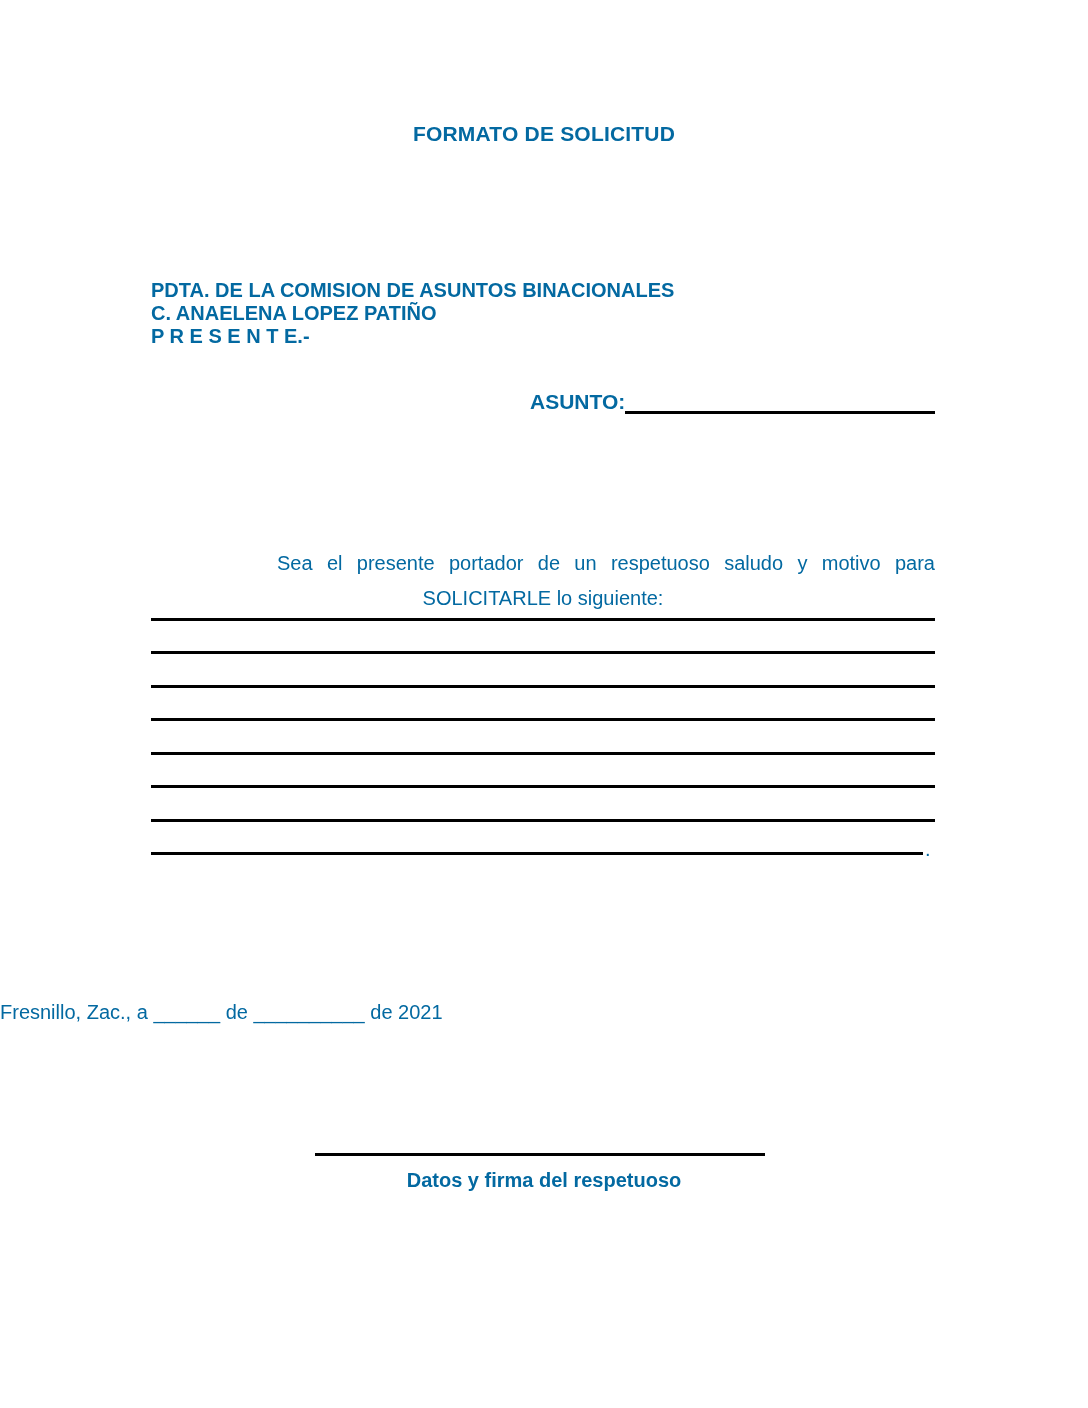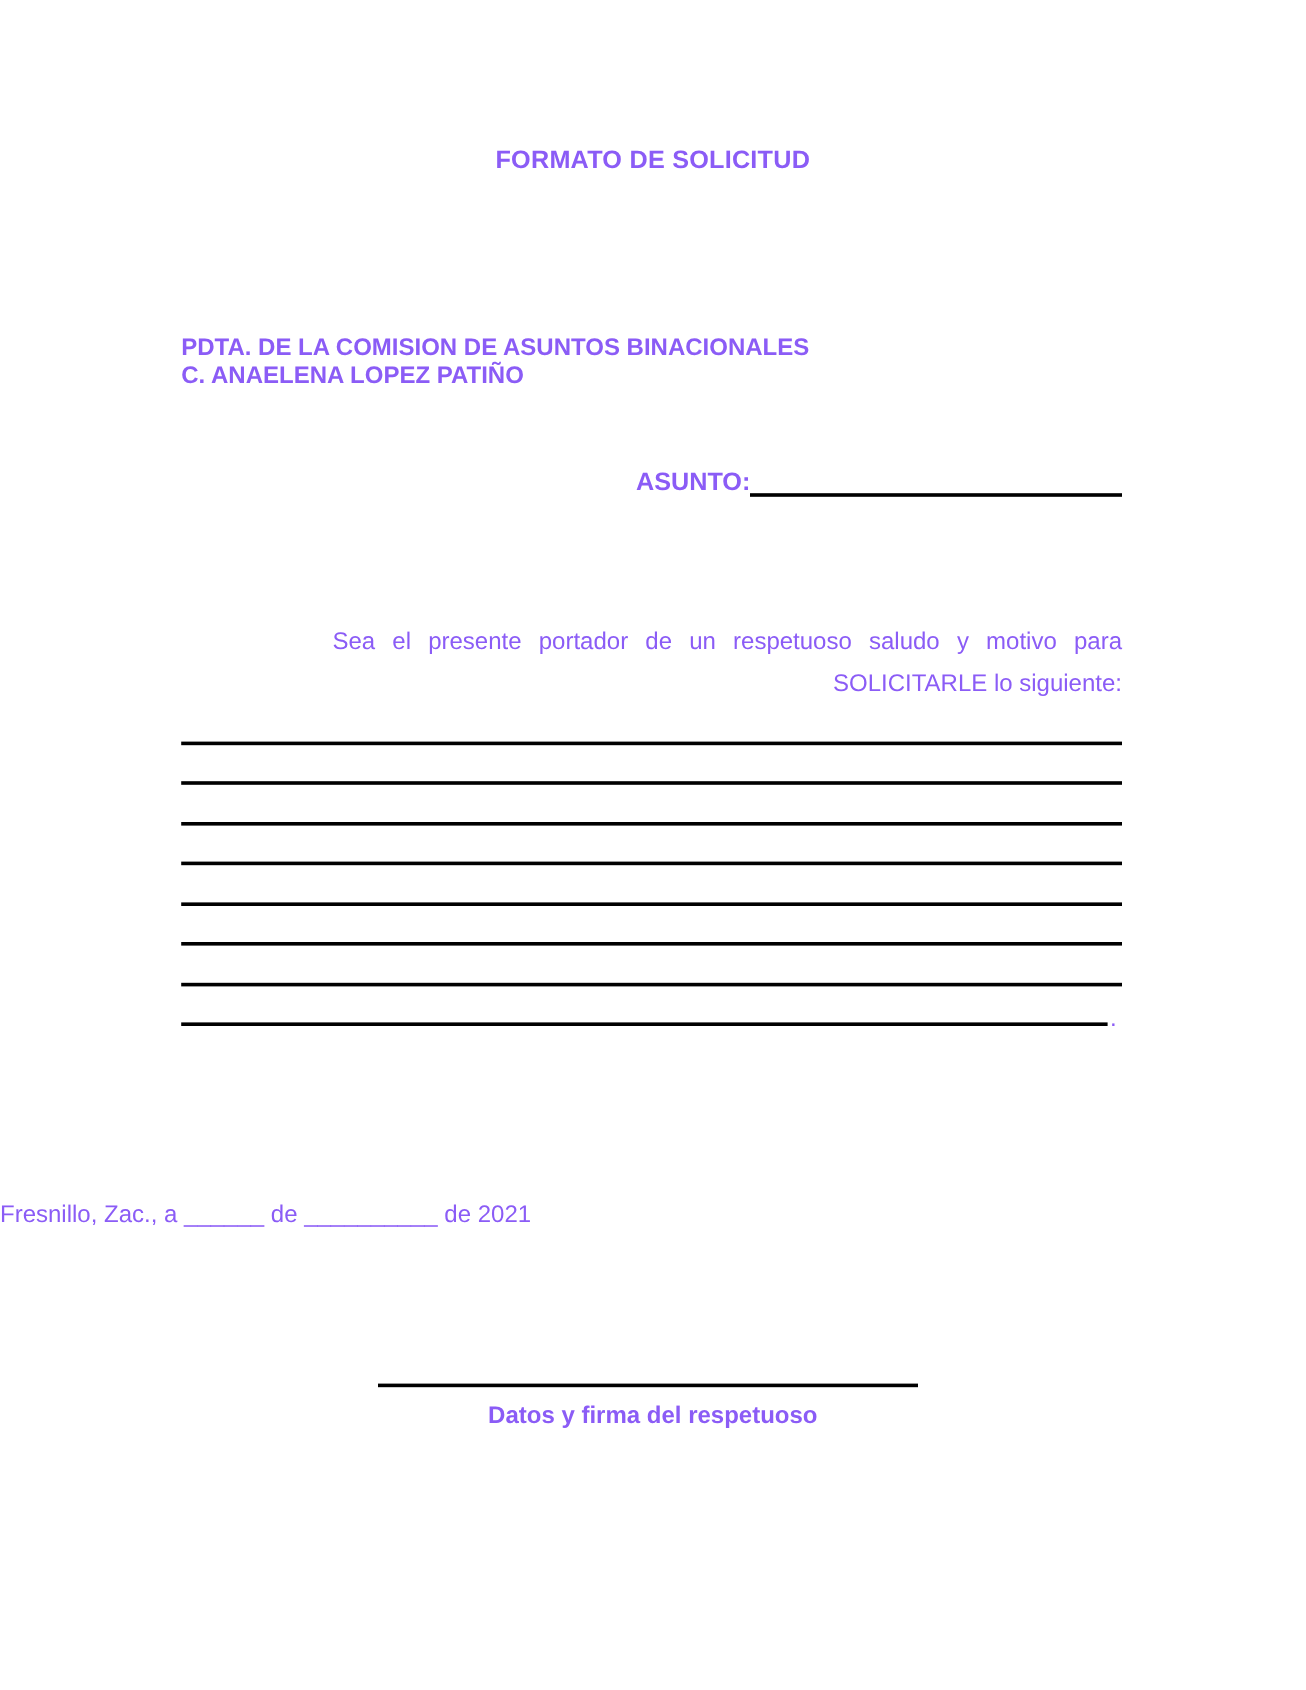--- a/index.html
+++ b/index.html
@@ -5,21 +5,21 @@
   html, body {
     margin: 0;
     padding: 0;
     background: #ffffff;
   }
   .page {
     position: relative;
     width: 1088px;
     height: 1408px;
     background: #ffffff;
-    color: #8b5cf6;
+    color: #0369a1;
     font-family: "Liberation Sans", sans-serif;
     overflow: hidden;
   }
 
   
   .doc-title {
     position: absolute;
     top: 120px;
     left: 0;
     width: 100%;
@@ -69,23 +69,24 @@
     left: 151px;
     width: 784px;
     font-size: 20px;
     line-height: 35px;
   }
   .body-line1 {
     text-indent: 126px;
     text-align: justify;
     text-align-last: justify;
     white-space: nowrap;
+    margin-top: 28px;
   }
   .body-line2 {
-    text-align: right;
+    text-align: center;
   }
 
   
   .request-lines {
     position: absolute;
     top: 587px;
     left: 151px;
     width: 784px;
   }
   .rline {
@@ -145,20 +146,21 @@
 
 <div class="page">
 
   <header class="doc-title">
     <div>FORMATO DE SOLICITUD</div>
   </header>
 
   <section class="addressee">
     <div>PDTA. DE LA COMISION DE ASUNTOS BINACIONALES</div>
     <div>C. ANAELENA LOPEZ PATIÑO</div>
+    <div>P R E S E N T E.-</div>
   </section>
 
   <div class="subject-row">
     <span class="subject-label">ASUNTO:</span>
     <span class="subject-blank"></span>
   </div>
 
   <section class="body-par">
     <div class="body-line1">Sea el presente portador de un respetuoso saludo y motivo para</div>
     <div class="body-line2">SOLICITARLE lo siguiente:</div>

